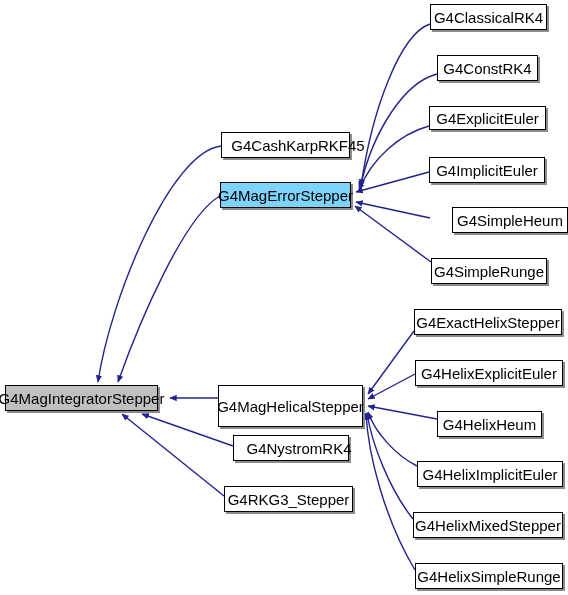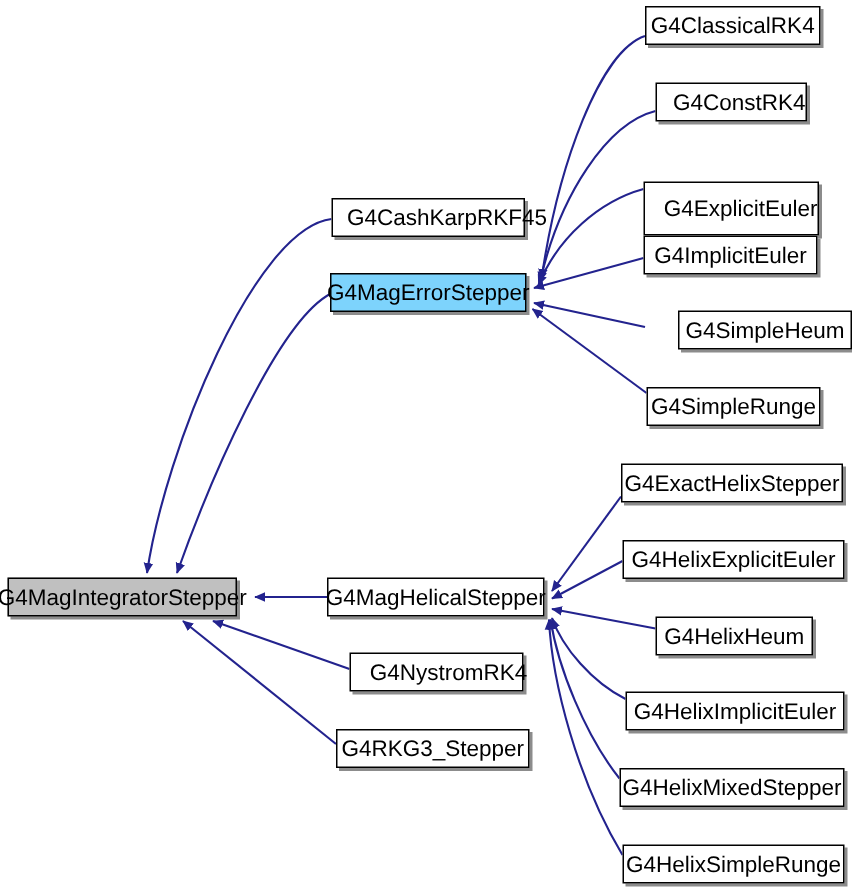--- a/index.html
+++ b/index.html
@@ -84,36 +84,36 @@
   <div id="nodes-group">
       <div class="node root" title="G4MagIntegratorStepper" style="left: 5px; top: 385px; width: 153px; height: 26px; border-color: rgb(0, 0, 0); background: rgb(192, 192, 192); color: rgb(0, 0, 0); box-shadow: rgb(140, 140, 140) 2px 2px 0px 0px;">
         <span>G4MagIntegratorStepper</span>
       </div>
       <div class="node" title="G4CashKarpRKF45" style="left: 221px; top: 132px; width: 129px; height: 26px; border-color: rgb(0, 0, 0); background: rgb(255, 255, 255); color: rgb(0, 0, 0); box-shadow: rgb(140, 140, 140) 2px 2px 0px 0px; padding-left: 25px;">
         <span>G4CashKarpRKF45</span>
       </div>
       <div class="node" title="G4MagErrorStepper" style="left: 220px; top: 182px; width: 131px; height: 26px; border-color: rgb(0, 0, 0); background: #7dd3fc; color: rgb(0, 0, 0); box-shadow: rgb(140, 140, 140) 2px 2px 0px 0px;">
         <span>G4MagErrorStepper</span>
       </div>
-      <div class="node" title="G4MagHelicalStepper" style="left: 218px; top: 385px; width: 145px; height: 26px; border-color: rgb(0, 0, 0); background: rgb(255, 255, 255); color: rgb(0, 0, 0); box-shadow: rgb(140, 140, 140) 2px 2px 0px 0px;">
+      <div class="node" title="G4MagHelicalStepper" style="left: 218px; top: 385px; width: 145px; height: 42px; border-color: rgb(0, 0, 0); background: rgb(255, 255, 255); color: rgb(0, 0, 0); box-shadow: rgb(140, 140, 140) 2px 2px 0px 0px;">
         <span>G4MagHelicalStepper</span>
       </div>
       <div class="node" title="G4NystromRK4" style="left: 233px; top: 435px; width: 116px; height: 26px; border-color: rgb(0, 0, 0); background: rgb(255, 255, 255); color: rgb(0, 0, 0); box-shadow: rgb(140, 140, 140) 2px 2px 0px 0px; padding-left: 16px;">
         <span>G4NystromRK4</span>
       </div>
       <div class="node" title="G4RKG3_Stepper" style="left: 224px; top: 486px; width: 129px; height: 26px; border-color: rgb(0, 0, 0); background: rgb(255, 255, 255); color: rgb(0, 0, 0); box-shadow: rgb(140, 140, 140) 2px 2px 0px 0px;">
         <span>G4RKG3_Stepper</span>
       </div>
       <div class="node" title="G4ClassicalRK4" style="left: 430px; top: 4px; width: 117px; height: 26px; border-color: rgb(0, 0, 0); background: rgb(255, 255, 255); color: rgb(0, 0, 0); box-shadow: rgb(140, 140, 140) 2px 2px 0px 0px;">
         <span>G4ClassicalRK4</span>
       </div>
-      <div class="node" title="G4ConstRK4" style="left: 437px; top: 55px; width: 101px; height: 26px; border-color: rgb(0, 0, 0); background: rgb(255, 255, 255); color: rgb(0, 0, 0); box-shadow: rgb(140, 140, 140) 2px 2px 0px 0px; justify-content: flex-end;">
+      <div class="node" title="G4ConstRK4" style="left: 437px; top: 55px; width: 101px; height: 26px; border-color: rgb(0, 0, 0); background: rgb(255, 255, 255); color: rgb(0, 0, 0); box-shadow: rgb(140, 140, 140) 2px 2px 0px 0px;">
         <span>G4ConstRK4</span>
       </div>
-      <div class="node" title="G4ExplicitEuler" style="left: 429px; top: 121px; width: 117px; height: 36px; border-color: rgb(0, 0, 0); background: rgb(255, 255, 255); color: rgb(0, 0, 0); box-shadow: rgb(140, 140, 140) 2px 2px 0px 0px; justify-content: flex-end;">
+      <div class="node" title="G4ExplicitEuler" style="left: 429px; top: 106px; width: 117px; height: 24px; border-color: rgb(0, 0, 0); background: rgb(255, 255, 255); color: rgb(0, 0, 0); box-shadow: rgb(140, 140, 140) 2px 2px 0px 0px;">
         <span>G4ExplicitEuler</span>
       </div>
       <div class="node" title="G4ImplicitEuler" style="left: 429px; top: 157px; width: 116px; height: 26px; border-color: rgb(0, 0, 0); background: rgb(255, 255, 255); color: rgb(0, 0, 0); box-shadow: rgb(140, 140, 140) 2px 2px 0px 0px;">
         <span>G4ImplicitEuler</span>
       </div>
       <div class="node" title="G4SimpleHeum" style="left: 452px; top: 207px; width: 116px; height: 26px; border-color: rgb(0, 0, 0); background: rgb(255, 255, 255); color: rgb(0, 0, 0); box-shadow: rgb(140, 140, 140) 2px 2px 0px 0px;">
         <span>G4SimpleHeum</span>
       </div>
       <div class="node" title="G4SimpleRunge" style="left: 431px; top: 258px; width: 116px; height: 26px; border-color: rgb(0, 0, 0); background: rgb(255, 255, 255); color: rgb(0, 0, 0); box-shadow: rgb(140, 140, 140) 2px 2px 0px 0px;">
         <span>G4SimpleRunge</span>

